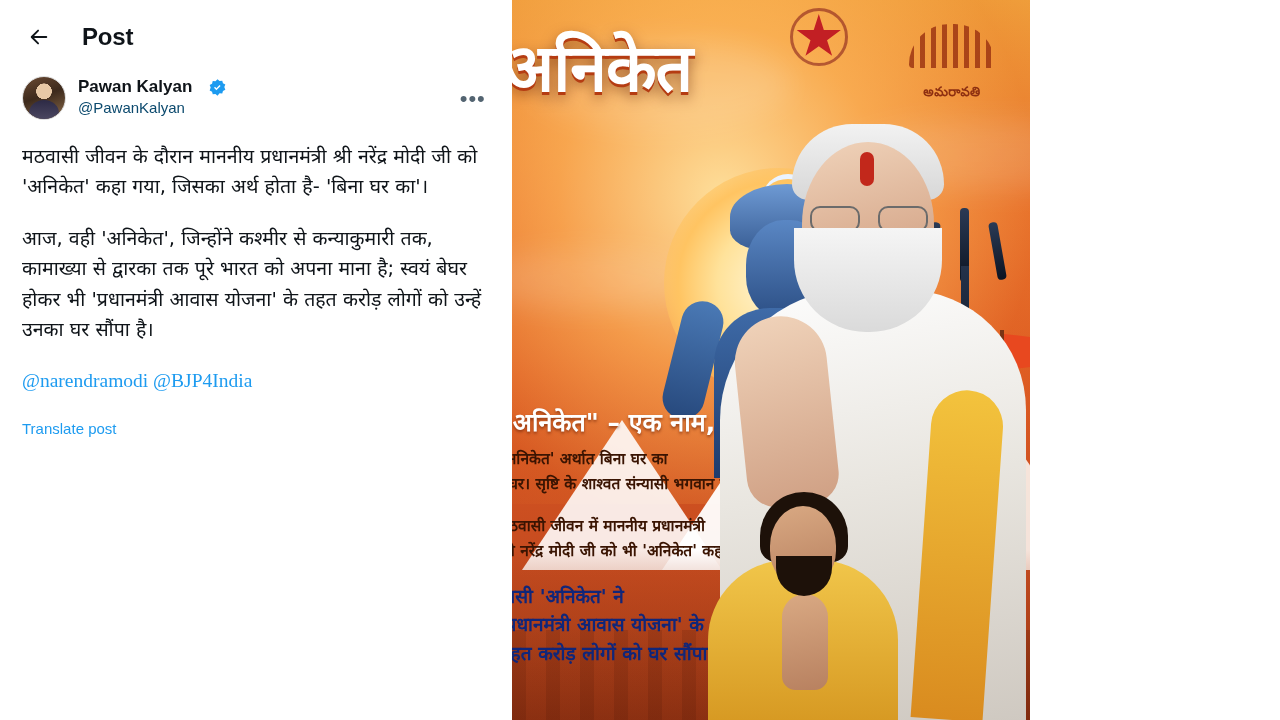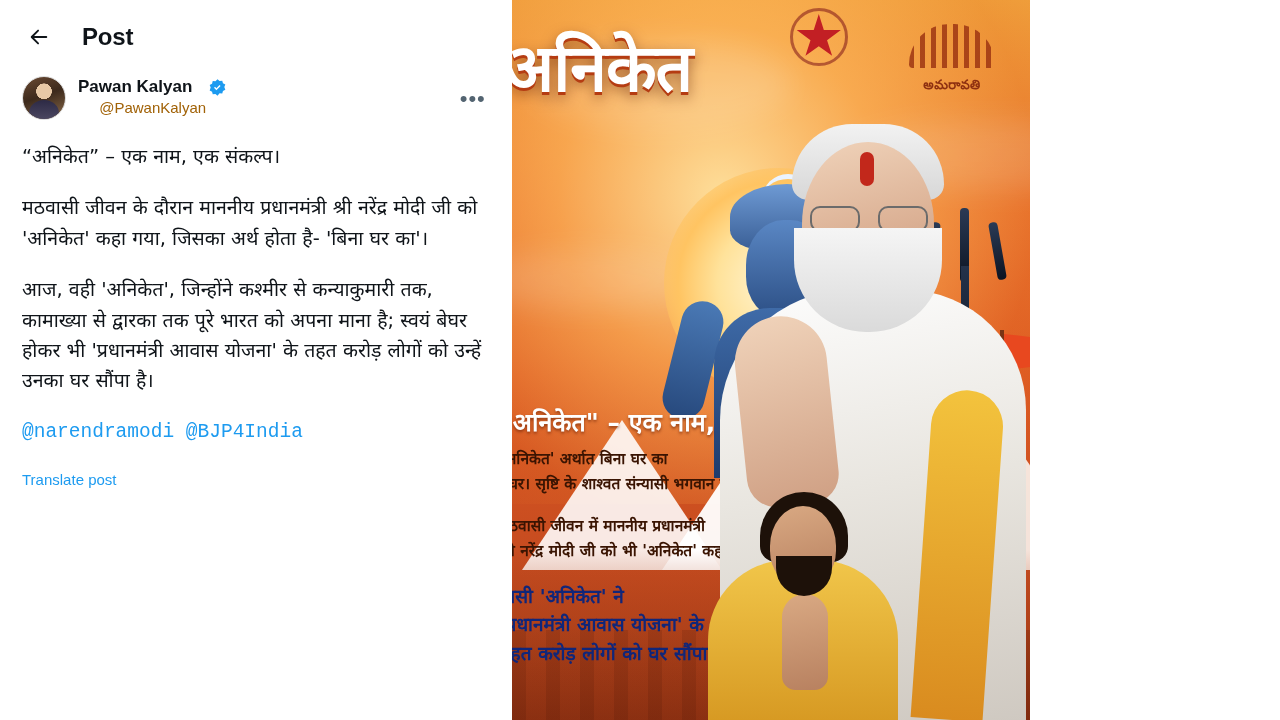--- a/index.html
+++ b/index.html
@@ -81,23 +81,22 @@
     font-weight: bold;
     color: #0f1419;
   }
   .verified {
     width: 19px; height: 19px;
     display: inline-block;
     color: #1d9bf0;
   }
   .handle {
     font-size: 15px;
-    color: #a16207;
+    color: #0c4a6e;
     margin-top: 2px;
-    text-align: center;
   }
   .more-dots {
     position: absolute;
     right: 0; top: 6px;
     width: 34px; height: 34px;
     display: flex; align-items: center; justify-content: center;
     color: #536471;
     font-size: 22px;
     border-radius: 50%;
     cursor: pointer;
@@ -109,21 +108,21 @@
     font-size: 19.5px;
     line-height: 1.56;
     color: #0f1419;
     font-family: "DejaVu Sans", "Liberation Sans", sans-serif;
   }
   .tweet-text p { margin: 0 0 21px 0; }
   .mentions {
     font-size: 19.5px;
     color: #1d9bf0;
     line-height: 1.5;
-    font-family: Liberation Mono, monospace;
+    font-family: Liberation Serif, serif;
   }
   .translate-link {
     margin-top: 24px;
     font-size: 15px;
     color: #1d9bf0;
     cursor: pointer;
   }
 
   
   .poster-pane {
@@ -294,21 +293,21 @@
     text-align: center;
     color: #8d2f10;
   }
   .amaravati .dome {
     width: 86px; height: 44px;
     margin: 0 auto;
     border-radius: 44px 44px 4px 4px;
     background: repeating-linear-gradient(90deg, #9e3612 0 5px, transparent 5px 11px);
     opacity: .85;
   }
-  .amaravati .cap { font-size: 13px; font-weight: bold; margin-top: 9px; letter-spacing: .4px; }
+  .amaravati .cap { font-size: 13px; font-weight: bold; margin-top: 16px; letter-spacing: .4px; }
 
   
   .poster-title {
     position: absolute;
     left: -8px; top: 36px;
     width: 420px;
     font-family: "DejaVu Sans", sans-serif;
     font-size: 66px;
     font-weight: bold;
     color: #ffffff;
@@ -500,21 +499,20 @@
                 <path d="M10.6 15.4l-3-3 1.3-1.3 1.7 1.7 4-4 1.3 1.3-5.3 5.3z" fill="#fff"></path>
               </svg>
             </span>
           </div>
           <div class="handle">@PawanKalyan</div>
         </div>
         <div class="more-dots">•••</div>
       </div>
 
       <div class="tweet-text">
-        <p>“अनिकेत” – एक नाम, एक संकल्प।</p>
         <p>मठवासी जीवन के दौरान माननीय प्रधानमंत्री श्री नरेंद्र मोदी जी को 'अनिकेत' कहा गया, जिसका अर्थ होता है- 'बिना घर का'।</p>
         <p>आज, वही 'अनिकेत', जिन्होंने कश्मीर से कन्याकुमारी तक, कामाख्या से द्वारका तक पूरे भारत को अपना माना है; स्वयं बेघर होकर भी 'प्रधानमंत्री आवास योजना' के तहत करोड़ लोगों को उन्हें उनका घर सौंपा है।</p>
       </div>
 
       <div class="mentions">@narendramodi  @BJP4India</div>
       <div class="translate-link">Translate post</div>
     </div>
   </div>
 
   <div class="seam"></div>

